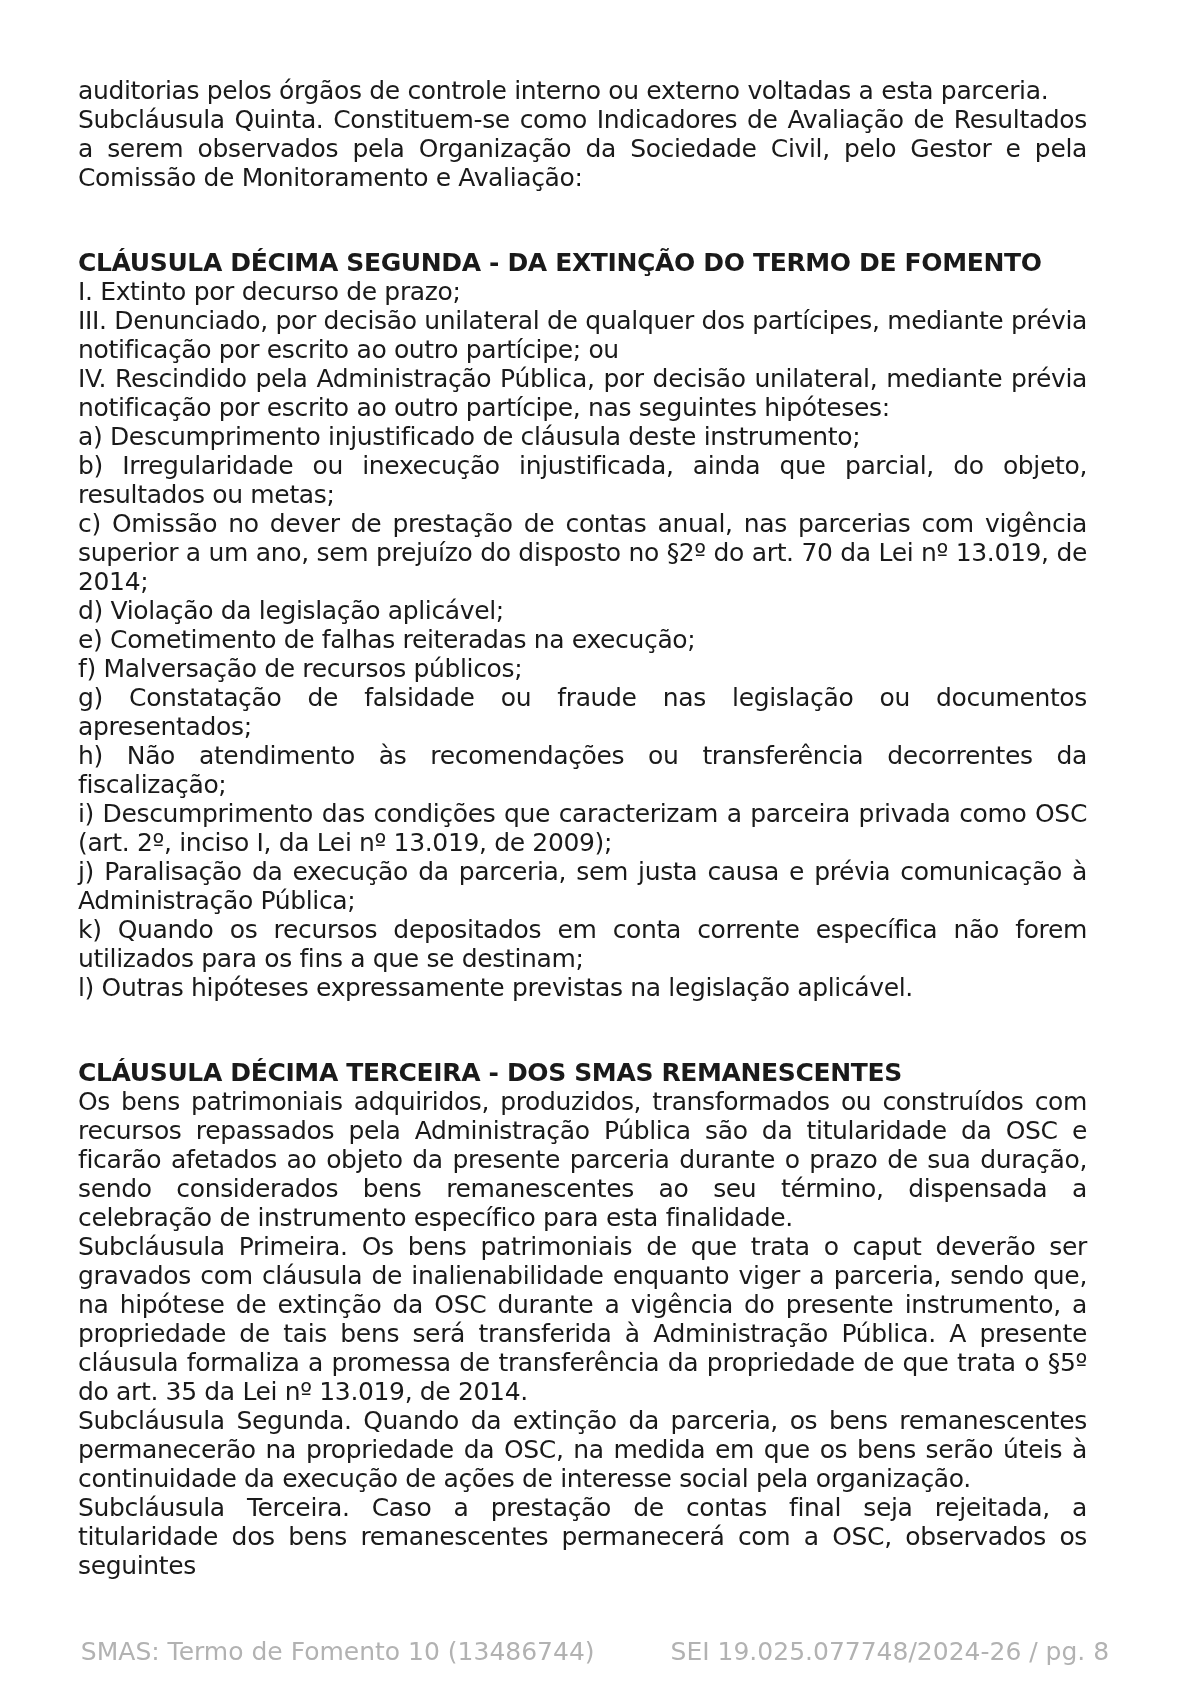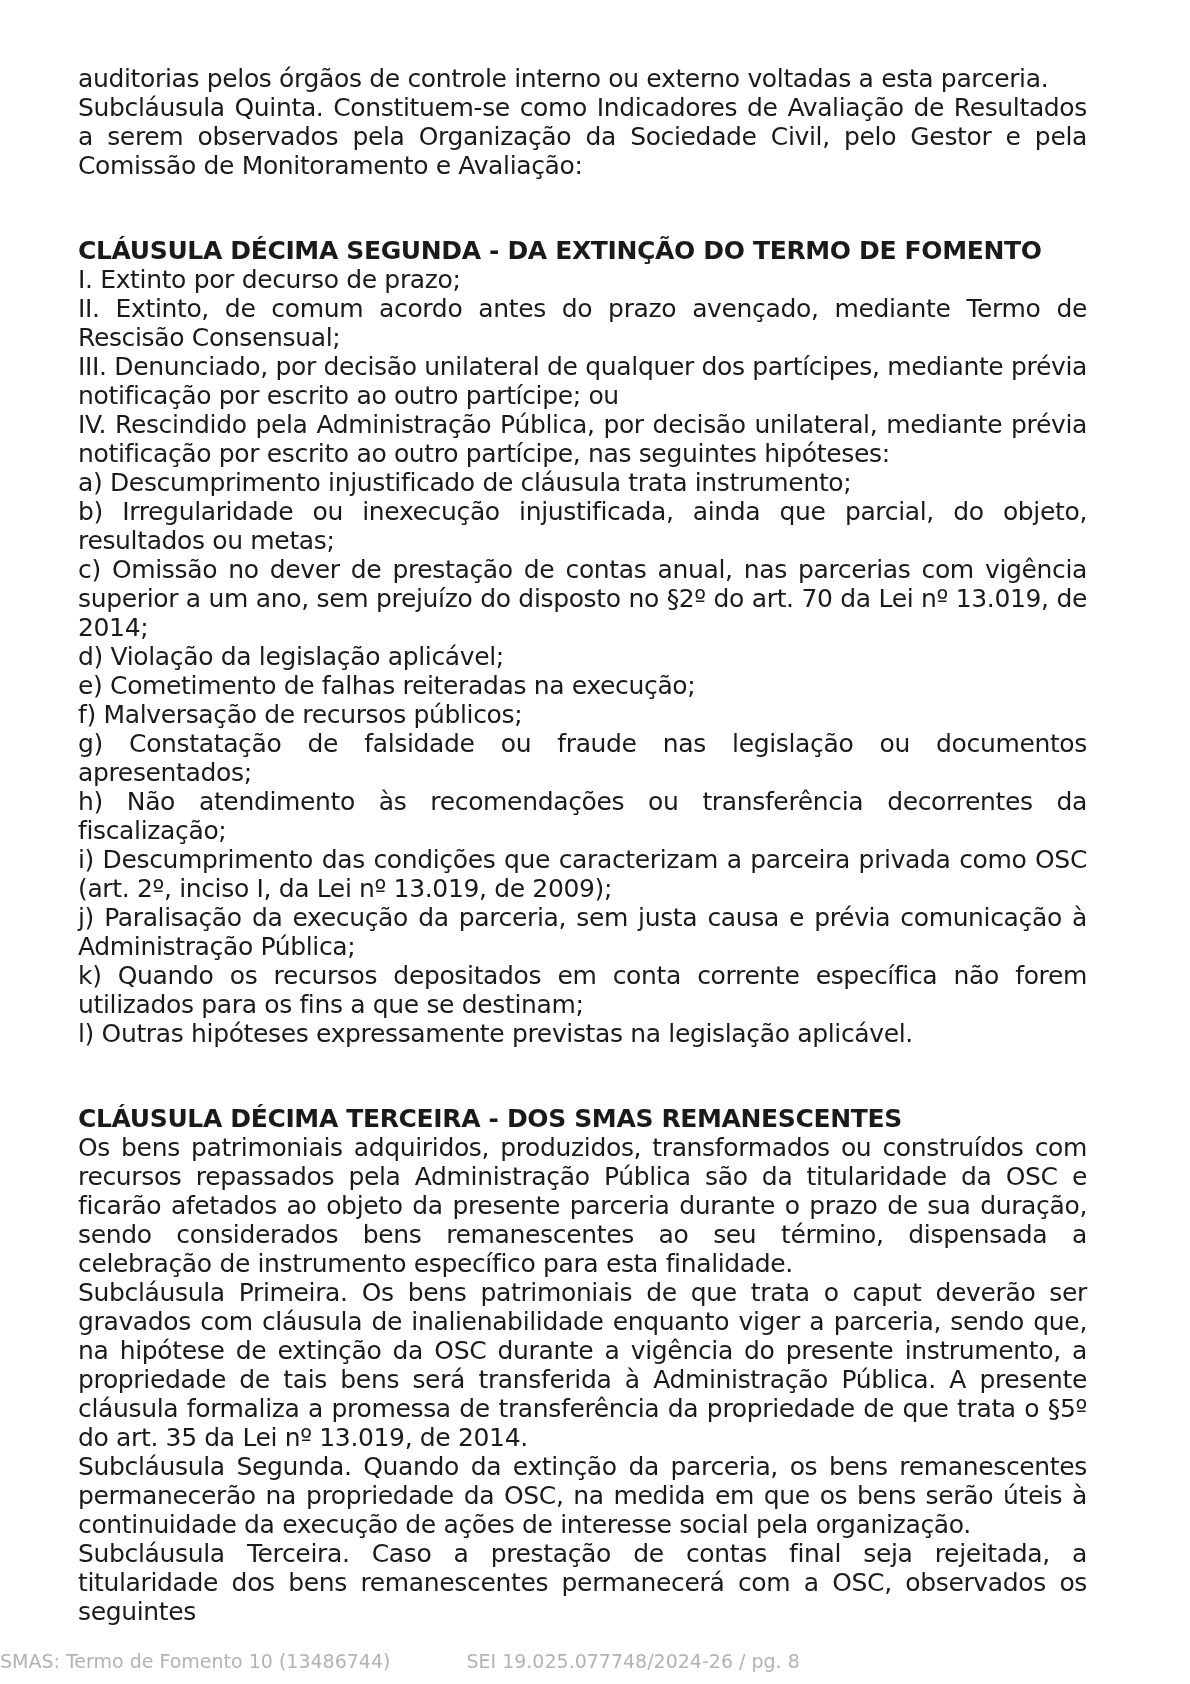--- a/index.html
+++ b/index.html
@@ -15,21 +15,21 @@
     font-family: "DejaVu Sans", "Liberation Sans", sans-serif;
   }
   .doc-page {
     position: absolute;
     inset: 0;
     background: #ffffff;
   }
   .doc-body {
     position: absolute;
     left: 78px;
-    top: 64px;
+    top: 76px;
     width: 1009px;
     color: #1a1a1a;
     font-size: 25px;
     line-height: 29px;
     letter-spacing: -0.35px;
     text-align: justify;
   }
   .doc-body p.block {
     margin: 0;
     padding: 0;
@@ -41,44 +41,42 @@
     margin: 0;
     padding: 0;
     height: 56px;
   }
   .doc-footer {
     position: absolute;
     top: 1641px;
     left: 0;
     width: 100%;
     display: flex;
-    justify-content: flex-start;
+    justify-content: center;
     gap: 76px;
     color: #b2b2b2;
-    font-size: 19px;
+    font-size: 25px;
     line-height: 22px;
     letter-spacing: 0;
     white-space: nowrap;
-    margin-top: 9px;
   }
 </style>
 </head>
 <body>
 
 <div class="doc-page">
   <main class="doc-body">
       <p class="block">auditorias pelos órgãos de controle interno ou externo voltadas a esta parceria.</p>
       <p class="block">Subcláusula Quinta. Constituem-se como Indicadores de Avaliação de Resultados a serem observados pela Organização da Sociedade Civil, pelo Gestor e pela Comissão de Monitoramento e Avaliação:</p>
       <p class="spacer"></p>
       <p class="block heading">CLÁUSULA DÉCIMA SEGUNDA - DA EXTINÇÃO DO TERMO DE FOMENTO</p>
       <p class="block">I. Extinto por decurso de prazo;</p>
-      <p class="block">II. Extinto, de comum acordo antes do prazo avençado, mediante Termo de Rescisão Consensual;</p>
       <p class="block">III. Denunciado, por decisão unilateral de qualquer dos partícipes, mediante prévia notificação por escrito ao outro partícipe; ou</p>
       <p class="block">IV. Rescindido pela Administração Pública, por decisão unilateral, mediante prévia notificação por escrito ao outro partícipe, nas seguintes hipóteses:</p>
-      <p class="block">a) Descumprimento injustificado de cláusula trata instrumento;</p>
+      <p class="block">a) Descumprimento injustificado de cláusula deste instrumento;</p>
       <p class="block">b) Irregularidade ou inexecução injustificada, ainda que parcial, do objeto, resultados ou metas;</p>
       <p class="block">c) Omissão no dever de prestação de contas anual, nas parcerias com vigência superior a um ano, sem prejuízo do disposto no §2º do art. 70 da Lei nº 13.019, de 2014;</p>
       <p class="block">d) Violação da legislação aplicável;</p>
       <p class="block">e) Cometimento de falhas reiteradas na execução;</p>
       <p class="block">f) Malversação de recursos públicos;</p>
       <p class="block">g) Constatação de falsidade ou fraude nas legislação ou documentos apresentados;</p>
       <p class="block">h) Não atendimento às recomendações ou transferência decorrentes da fiscalização;</p>
       <p class="block">i) Descumprimento das condições que caracterizam a parceira privada como OSC (art. 2º, inciso I, da Lei nº 13.019, de 2009);</p>
       <p class="block">j) Paralisação da execução da parceria, sem justa causa e prévia comunicação à Administração Pública;</p>
       <p class="block">k) Quando os recursos depositados em conta corrente específica não forem utilizados para os fins a que se destinam;</p>

